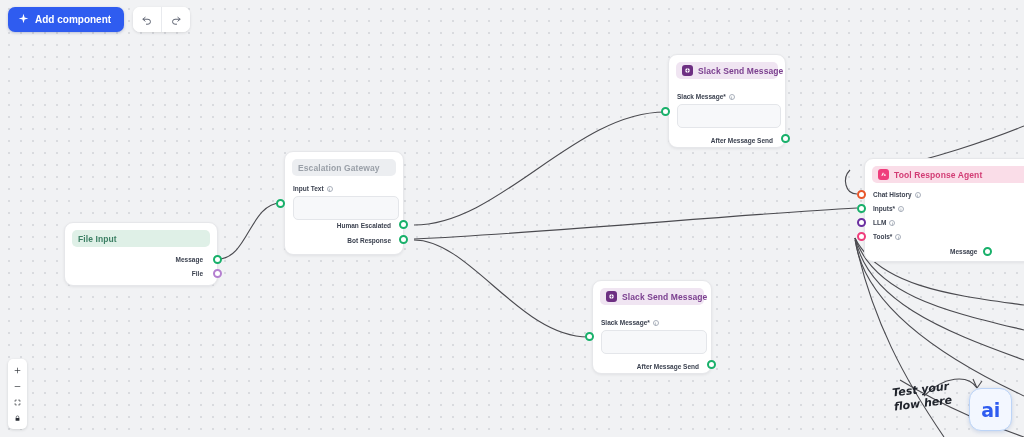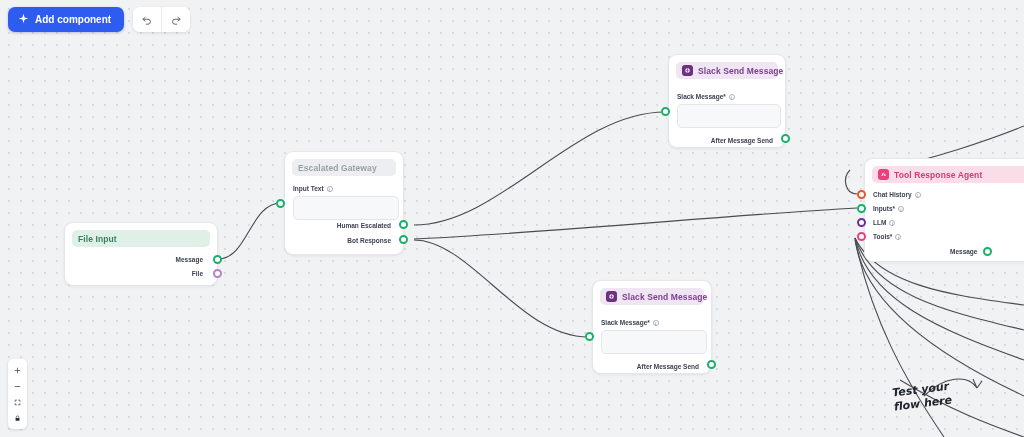--- a/index.html
+++ b/index.html
@@ -221,21 +221,21 @@
       <span class="node-title">File Input</span>
     </div>
     <span class="port-label" style="right:14px; top:33px;">Message</span>
     <span class="port-label" style="right:14px; top:47px;">File</span>
   </div>
   <div class="port p-green" style="left:213px; top:255px;"></div>
   <div class="port p-purple" style="left:213px; top:269px;"></div>
 
   <div class="node" style="left:284px; top:151px; width:120px; height:104px;">
     <div class="node-header hdr-gray">
-      <span class="node-title">Escalated Gateway</span>
+      <span class="node-title">Escalation Gateway</span>
     </div>
     <span class="field-label" style="left:8px; top:33px;">
       <span>Input Text</span>
       <span class="info-icon">i</span>
     </span>
     <div class="text-input" style="left:8px; top:44px; width:104px; height:22px;"></div>
     <span class="port-label" style="right:12px; top:70px;">Human Escalated</span>
     <span class="port-label" style="right:12px; top:85px;">Bot Response</span>
   </div>
   <div class="port p-green" style="left:276px; top:199px;"></div>
@@ -340,14 +340,17 @@
         <rect x="3.6" y="7" width="8.8" height="6.4" rx="1.2" fill="#2b2f36"></rect>
       </svg>
     </button>
   </div>
 
   <div id="annot">
     <div>Test your</div>
     <div>flow here</div>
   </div>
 
+  <div id="ai-button">
+    <span>ai</span>
+  </div>
 
 </div>
 
 </body></html>

